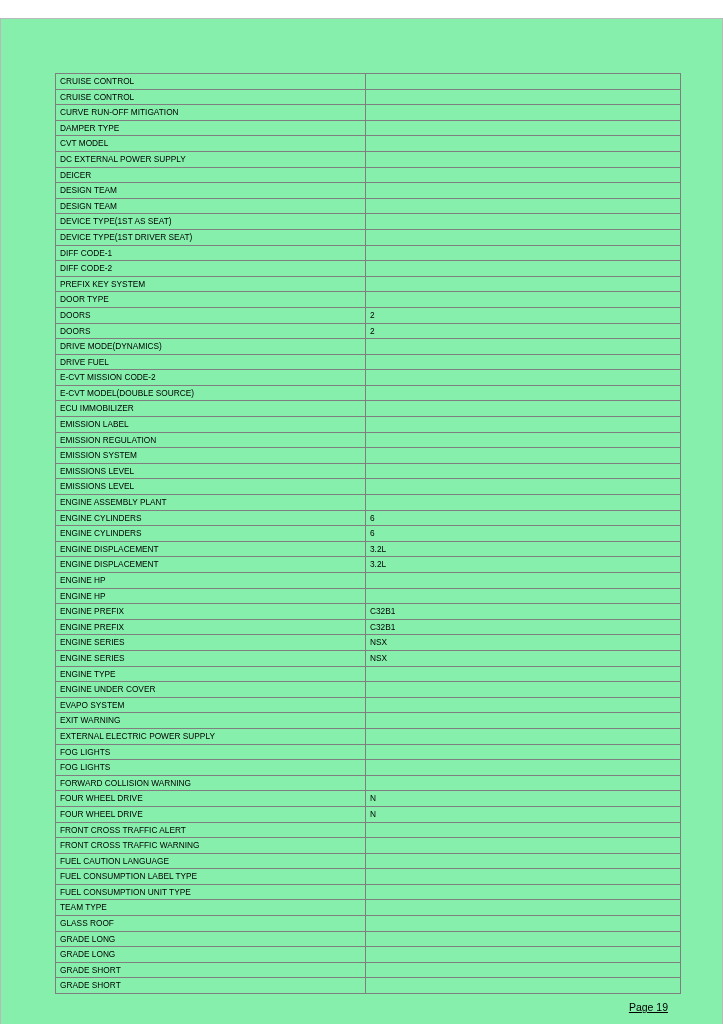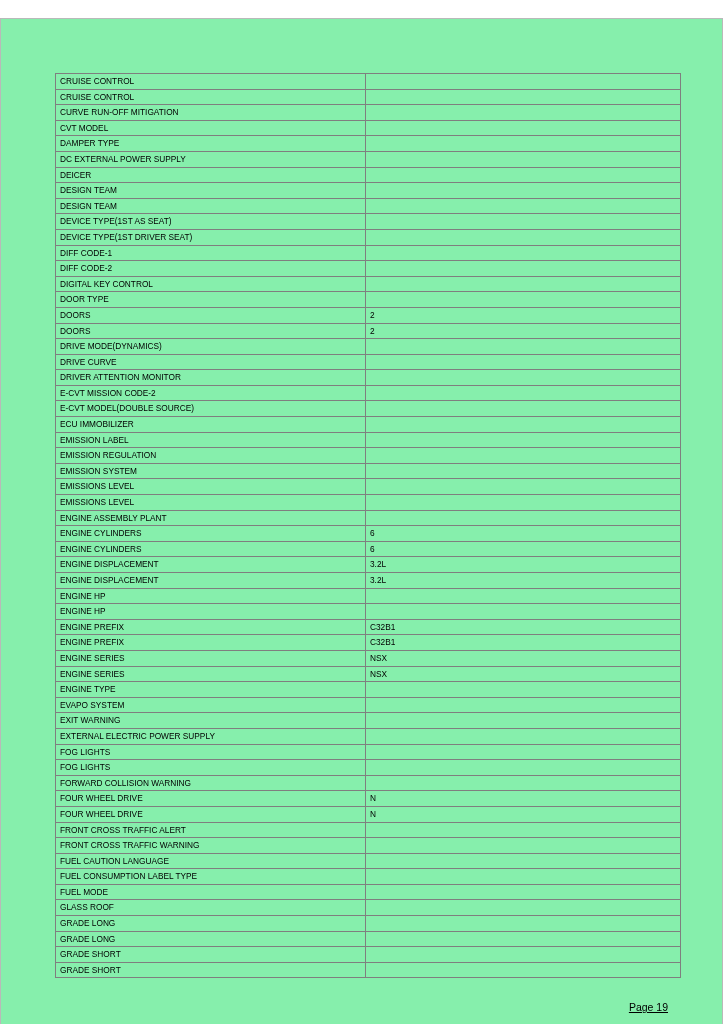--- a/index.html
+++ b/index.html
@@ -74,28 +74,28 @@
           </tr>
           <tr>
             <td class="col-name">CRUISE CONTROL</td>
             <td class="col-value"></td>
           </tr>
           <tr>
             <td class="col-name">CURVE RUN-OFF MITIGATION</td>
             <td class="col-value"></td>
           </tr>
           <tr>
+            <td class="col-name">DAMPER TYPE</td>
+            <td class="col-value"></td>
+          </tr>
+          <tr>
             <td class="col-name">CVT MODEL</td>
             <td class="col-value"></td>
           </tr>
           <tr>
-            <td class="col-name">DAMPER TYPE</td>
-            <td class="col-value"></td>
-          </tr>
-          <tr>
             <td class="col-name">DC EXTERNAL POWER SUPPLY</td>
             <td class="col-value"></td>
           </tr>
           <tr>
             <td class="col-name">DEICER</td>
             <td class="col-value"></td>
           </tr>
           <tr>
             <td class="col-name">DESIGN TEAM</td>
             <td class="col-value"></td>
@@ -114,45 +114,41 @@
           </tr>
           <tr>
             <td class="col-name">DIFF CODE-1</td>
             <td class="col-value"></td>
           </tr>
           <tr>
             <td class="col-name">DIFF CODE-2</td>
             <td class="col-value"></td>
           </tr>
           <tr>
-            <td class="col-name">DIGITAL KEY CONTROL</td>
+            <td class="col-name">PREFIX KEY SYSTEM</td>
             <td class="col-value"></td>
           </tr>
           <tr>
             <td class="col-name">DOOR TYPE</td>
             <td class="col-value"></td>
           </tr>
           <tr>
             <td class="col-name">DOORS</td>
             <td class="col-value">2</td>
           </tr>
           <tr>
             <td class="col-name">DOORS</td>
             <td class="col-value">2</td>
           </tr>
           <tr>
             <td class="col-name">DRIVE MODE(DYNAMICS)</td>
             <td class="col-value"></td>
           </tr>
           <tr>
-            <td class="col-name">DRIVE CURVE</td>
-            <td class="col-value"></td>
-          </tr>
-          <tr>
-            <td class="col-name">DRIVER ATTENTION MONITOR</td>
+            <td class="col-name">DRIVE FUEL</td>
             <td class="col-value"></td>
           </tr>
           <tr>
             <td class="col-name">E-CVT MISSION CODE-2</td>
             <td class="col-value"></td>
           </tr>
           <tr>
             <td class="col-name">E-CVT MODEL(DOUBLE SOURCE)</td>
             <td class="col-value"></td>
           </tr>
@@ -222,20 +218,24 @@
           </tr>
           <tr>
             <td class="col-name">ENGINE SERIES</td>
             <td class="col-value">NSX</td>
           </tr>
           <tr>
             <td class="col-name">ENGINE TYPE</td>
             <td class="col-value"></td>
           </tr>
           <tr>
+            <td class="col-name">ENGINE UNDER COVER</td>
+            <td class="col-value"></td>
+          </tr>
+          <tr>
             <td class="col-name">EVAPO SYSTEM</td>
             <td class="col-value"></td>
           </tr>
           <tr>
             <td class="col-name">EXIT WARNING</td>
             <td class="col-value"></td>
           </tr>
           <tr>
             <td class="col-name">EXTERNAL ELECTRIC POWER SUPPLY</td>
             <td class="col-value"></td>
@@ -270,21 +270,25 @@
           </tr>
           <tr>
             <td class="col-name">FUEL CAUTION LANGUAGE</td>
             <td class="col-value"></td>
           </tr>
           <tr>
             <td class="col-name">FUEL CONSUMPTION LABEL TYPE</td>
             <td class="col-value"></td>
           </tr>
           <tr>
-            <td class="col-name">FUEL MODE</td>
+            <td class="col-name">FUEL CONSUMPTION UNIT TYPE</td>
+            <td class="col-value"></td>
+          </tr>
+          <tr>
+            <td class="col-name">TEAM TYPE</td>
             <td class="col-value"></td>
           </tr>
           <tr>
             <td class="col-name">GLASS ROOF</td>
             <td class="col-value"></td>
           </tr>
           <tr>
             <td class="col-name">GRADE LONG</td>
             <td class="col-value"></td>
           </tr>

